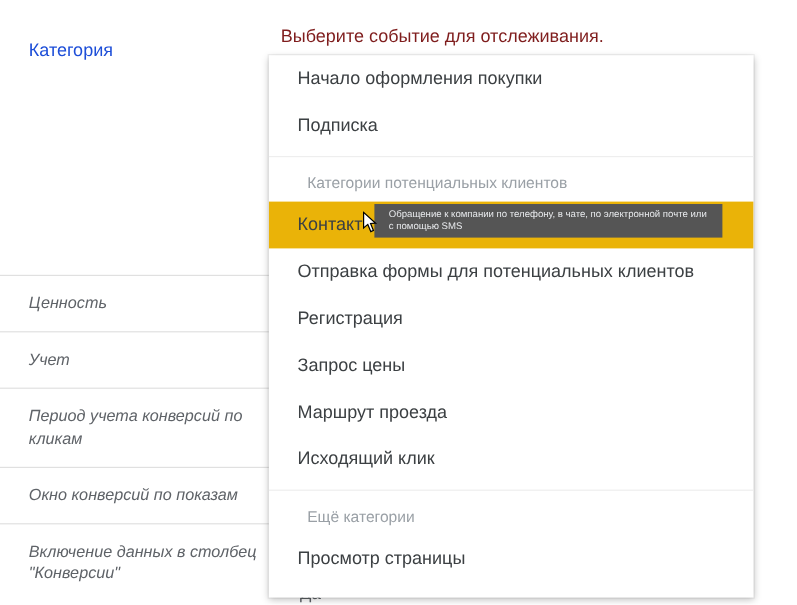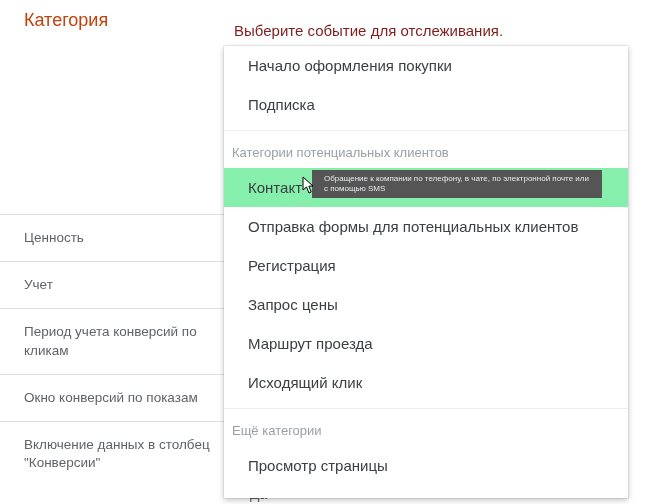--- a/index.html
+++ b/index.html
@@ -17,40 +17,41 @@
   .page {
     position: absolute;
     inset: 0;
     background: #fff;
   }
 
   
   .settings-col {
     position: absolute;
     left: 0;
-    top: 0;
+    top: 15px;
     width: 232px;
     height: 356px;
+    font-style: italic;
   }
   .settings-row {
     border-top: 1px solid #e0e0e0;
     padding: 14px 12px 14px 24px;
     font-size: 13.5px;
     color: #5f6368;
     background: #fff;
     line-height: 1.35;
   }
 
   
   .field-label {
     position: absolute;
     left: 24px;
-    top: 10px;
-    font-size: 18px;
-    color: #c2410c;
+    top: 34px;
+    font-size: 15px;
+    color: #1d4ed8;
   }
 
   
   .placeholder-text {
     position: absolute;
     left: 234px;
     top: 22px;
     font-size: 15px;
     color: #7f1d1d;
   }
@@ -72,24 +73,24 @@
     overflow-y: auto;
   }
   .dd-item {
     padding: 11px 20px 11px 24px;
     font-size: 15px;
     color: #3c4043;
     cursor: pointer;
     position: relative;
   }
   .dd-item.hover {
-    background: #86efac;
+    background: #eab308;
   }
   .dd-group-header {
-    padding: 14px 20px 8px 8px;
+    padding: 14px 20px 8px 32px;
     font-size: 13px;
     color: #9aa0a6;
     border-top: 1px solid #eeeeee;
     margin-top: 6px;
   }
 
   
   .tooltip {
     position: absolute;
     left: 88px;

